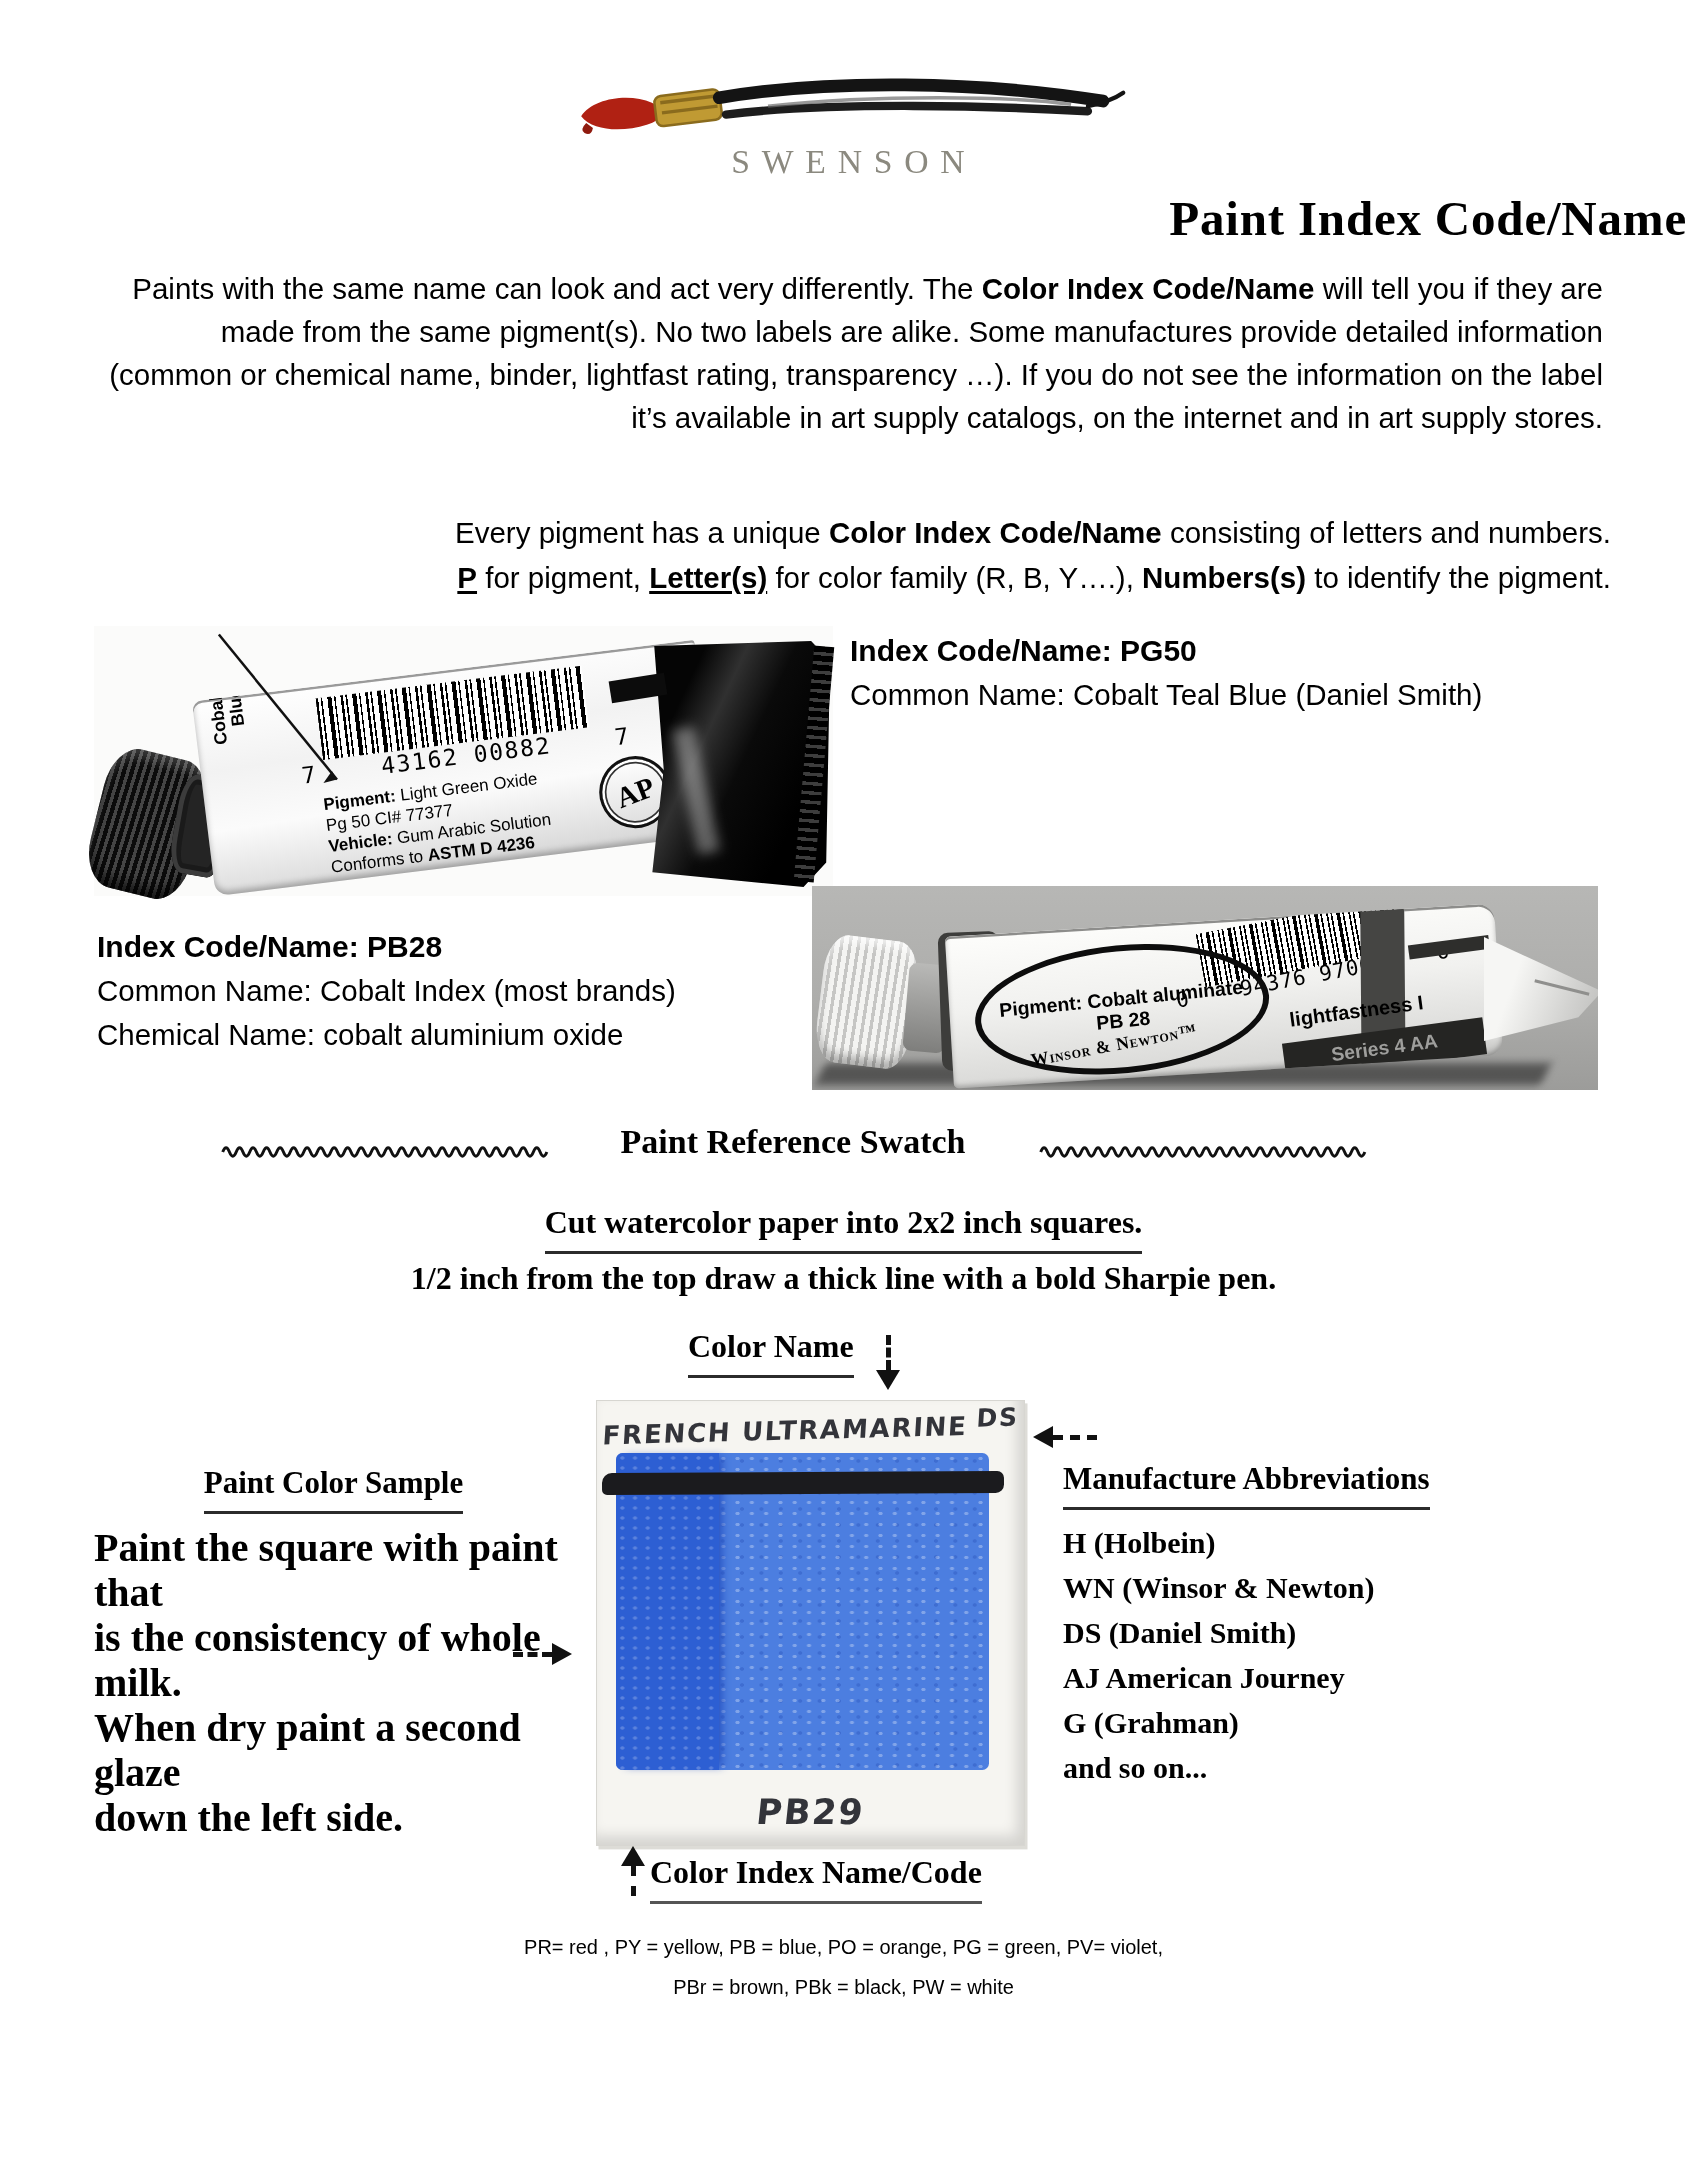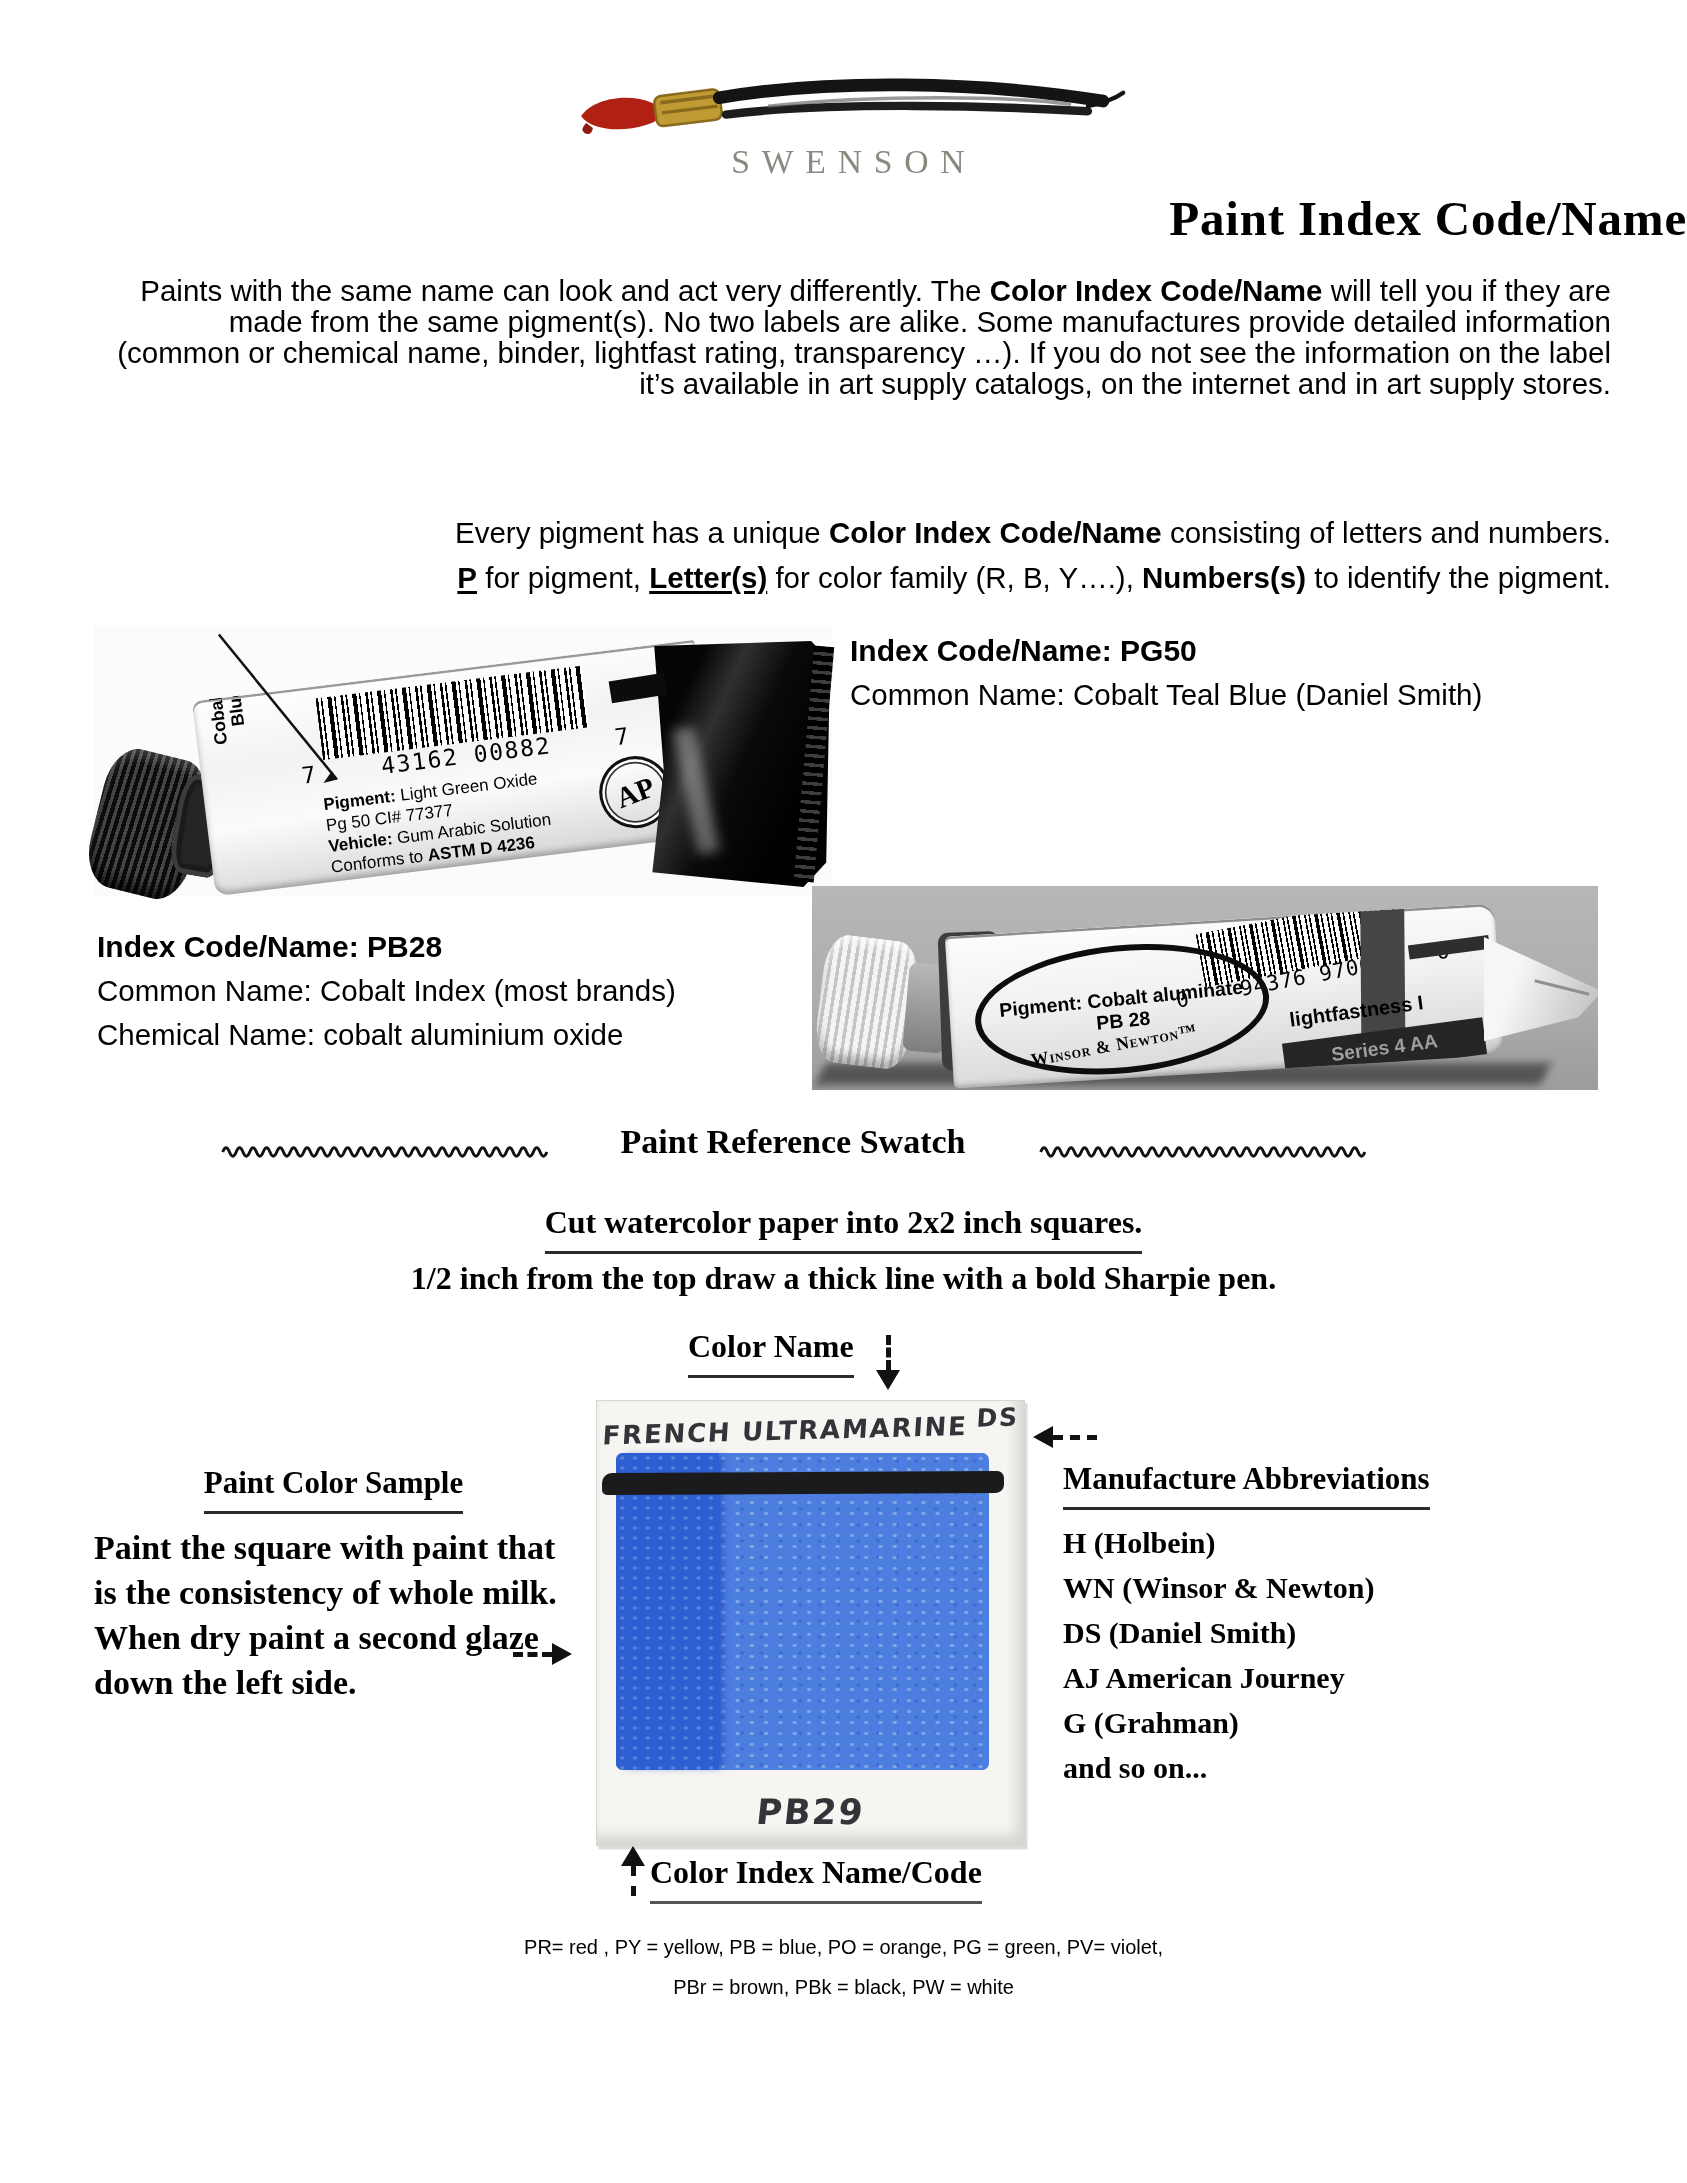--- a/index.html
+++ b/index.html
@@ -6,21 +6,21 @@
   .page{position:relative;width:1687px;height:2183px;background:#ffffff;overflow:hidden;
         font-family:"Liberation Sans",sans-serif;color:#000;}
   .abs{position:absolute;}
   .center{text-align:right;}
   .b{font-weight:700;}
   .ul{border-bottom:3.4px solid #2b2b2b;padding-bottom:11px;display:inline-block;line-height:1.05;}
   .ul-gray{border-bottom:3.4px solid #555;}
 
   
   .title{left:0;right:0;top:192px;font:700 49px/1.1 "Liberation Serif",serif;letter-spacing:0.8px;}
-  .intro{left:103px;top:267px;width:1508px;font-size:29.5px;line-height:31px;margin-top:8px;}
+  .intro{left:95px;top:267px;width:1508px;font-size:29.5px;line-height:43px;}
   .codenote{left:76px;top:510px;width:1535px;font-size:29.5px;line-height:45px;}
   .bul{font-weight:700;text-decoration:underline;text-decoration-thickness:2.5px;text-underline-offset:3.4px;}
 
   
   .cap-block{font-size:29.5px;line-height:44px;}
   .cap-block .h{font-weight:700;font-size:30px;}
 
   
   .photo1{left:94px;top:626px;width:739px;height:270px;background:#fbfbfa;}
   .t1-cap{left:1.7px;top:127px;width:103px;height:142px;border-radius:29px/44px;transform:rotate(14deg);
@@ -108,21 +108,21 @@
           background-size:14.3px 11px,19.4px 16px;}
   .sw-glaze{left:0;top:0;width:103px;height:100%;border-radius:6.7px 0 0 6.7px;background-color:#2d5fd3;
           background-image:radial-gradient(rgba(255,255,255,.22) 1.7px,transparent 2.5px);background-size:12.7px 10px;
           box-shadow:6.7px 0 8.4px -4.2px rgba(36,78,190,.9);}
   .sw-line{left:5px;top:71px;width:402px;height:22px;background:#1b1b1e;border-radius:10px 6.7px 8.4px 5px;transform:rotate(-.3deg);}
   .sw-code{left:0;right:0;bottom:13.5px;text-align:center;font-size:35px;letter-spacing:1.7px;transform:skewX(-6deg);}
 
   .sideblock{font-family:"Liberation Serif",serif;font-weight:700;}
   .leftblock{left:94px;top:1465px;width:479px;}
   .leftblock .h{display:block;text-align:center;font-size:31px;margin-bottom:11.8px;}
-  .leftblock .line{font-size:34px;line-height:45px;}
+  .leftblock .line{font-size:40px;line-height:45px;}
   .rightblock{left:1063px;top:1461px;width:472px;}
   .rightblock .h{font-size:31px;margin-bottom:10px;}
   .rightblock .item{font-size:30px;line-height:45px;}
 
   .ci-label{left:650px;top:1854px;font:700 32px "Liberation Serif",serif;}
   .footer{left:0;right:0;top:1927px;font-size:20px;line-height:40px;text-align:center;}
 </style>
 </head>
 <body>
 

